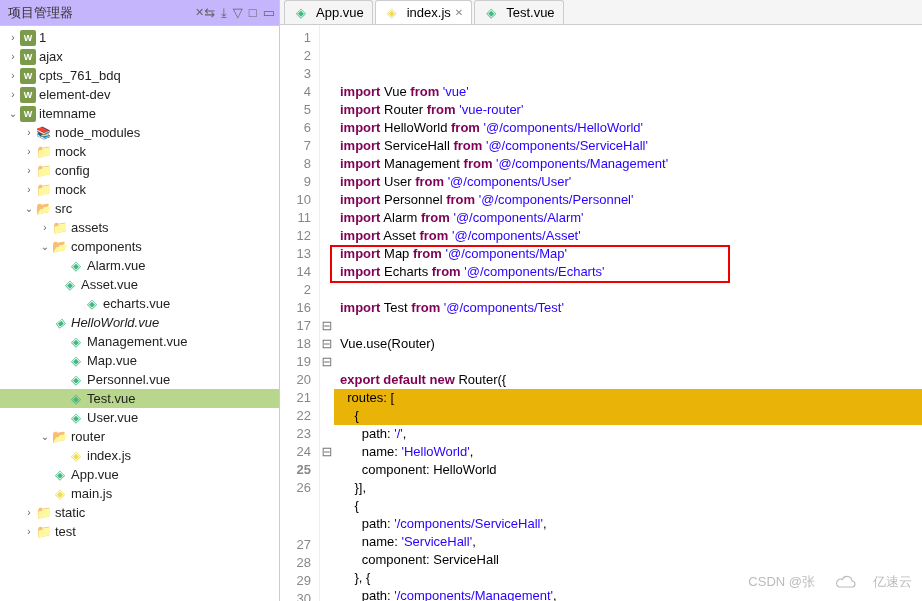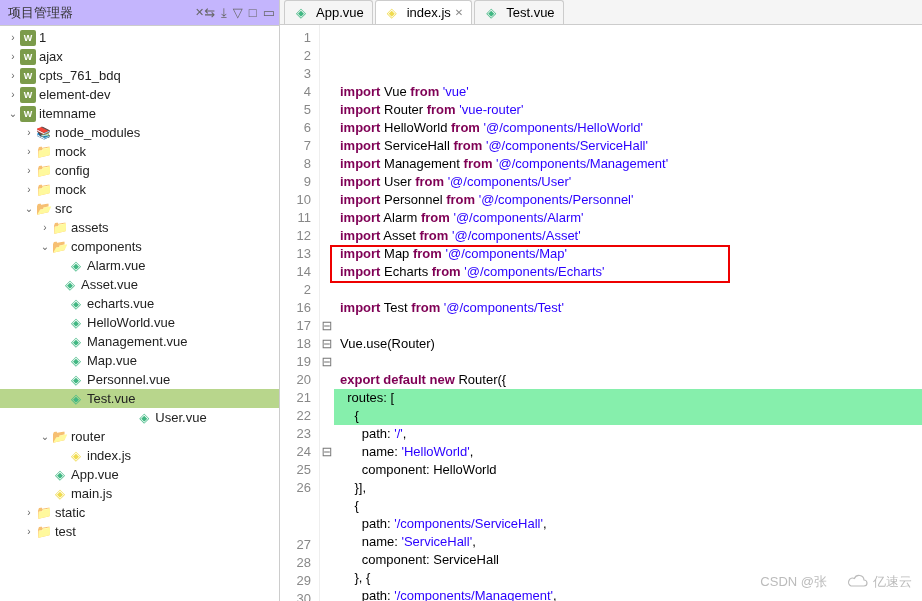--- a/index.html
+++ b/index.html
@@ -25,27 +25,27 @@
 .editor { flex:1; display:flex; flex-direction:column; }
 .tabs { height:26px; display:flex; align-items:flex-end; background:#f5f5f5; border-bottom:1px solid #ccc; padding-left:4px; }
 .tab { display:flex; align-items:center; height:24px; padding:0 8px; border:1px solid #ccc; border-bottom:none; margin-right:2px; background:#f5f5f5; border-radius:3px 3px 0 0; cursor:pointer; gap:4px; }
 .tab.active { background:#fff; }
 .code-area { flex:1; display:flex; font-family:Consolas,monospace; font-size:14px; line-height:18px; position:relative; }
 .gutter { width:40px; text-align:right; padding-right:8px; color:#888; background:#fff; border-right:1px solid #eee; padding-top:4px; }
 .fold { width:14px; padding-top:4px; color:#777; font-size:10px; background:#fff; }
 .fold div { height:18px; text-align:center; }
 .code { flex:1; padding:4px 0 0 6px; position:relative; white-space:pre; }
 .code .line { height:18px; }
-.code .hl { background:#86efac; margin-left:-6px; padding-left:6px; }
+.code .hl { background:#eab308; margin-left:-6px; padding-left:6px; }
 .kw { color:#7f0055; font-weight:bold; }
 .str { color:#2a00ff; }
 .id { color:#000; }
 .redbox { position:absolute; border:2px solid #e00; pointer-events:none; }
 .watermark { position:absolute; right:10px; bottom:10px; color:#bbb; font-size:14px; pointer-events:none; display:flex; align-items:center; gap:20px; }
-.watermark .cloud { display:flex; align-items:flex-start; gap:4px; }
+.watermark .cloud { display:flex; align-items:center; gap:16px; }
 </style>
 </head>
 <body>
 
 <div class="sidebar">
   <div class="side-header">
     <span class="side-title">项目管理器</span>
     <span class="side-x">✕</span>
     <div class="side-icons" id="side-toolbar">
         <span>⇆</span>
@@ -119,26 +119,26 @@
       <div class="tree-row" style="padding-left: 54px;">
         <span class="arrow"></span>
         <span class="icon vue"></span>
         <span class="label">Alarm.vue</span>
       </div>
       <div class="tree-row" style="padding-left: 48px; text-align: center;">
         <span class="arrow"></span>
         <span class="icon vue"></span>
         <span class="label">Asset.vue</span>
       </div>
-      <div class="tree-row" style="padding-left: 54px;">
+      <div class="tree-row" style="padding-left: 70px;">
         <span class="arrow"></span>
         <span class="icon vue"></span>
         <span class="label">echarts.vue</span>
       </div>
-      <div class="tree-row" style="padding-left: 54px;">
+      <div class="tree-row" style="padding-left: 38px; font-style: italic;">
         <span class="arrow"></span>
         <span class="icon vue"></span>
         <span class="label">HelloWorld.vue</span>
       </div>
       <div class="tree-row" style="padding-left: 54px;">
         <span class="arrow"></span>
         <span class="icon vue"></span>
         <span class="label">Management.vue</span>
       </div>
       <div class="tree-row" style="padding-left: 54px;">
@@ -149,21 +149,21 @@
       <div class="tree-row" style="padding-left: 54px;">
         <span class="arrow"></span>
         <span class="icon vue"></span>
         <span class="label">Personnel.vue</span>
       </div>
       <div class="tree-row selected" style="padding-left: 54px;">
         <span class="arrow"></span>
         <span class="icon vue"></span>
         <span class="label">Test.vue</span>
       </div>
-      <div class="tree-row" style="padding-left: 54px; justify-content: center;">
+      <div class="tree-row" style="padding-left: 54px;">
         <span class="arrow"></span>
         <span class="icon vue"></span>
         <span class="label">User.vue</span>
       </div>
       <div class="tree-row" style="padding-left: 38px;">
         <span class="arrow">⌄</span>
         <span class="icon fld-open"></span>
         <span class="label">router</span>
       </div>
       <div class="tree-row" style="padding-left: 54px;">
@@ -229,21 +229,21 @@
         <div style="height: 18px;">2</div>
         <div style="height: 18px;">16</div>
         <div style="height: 18px;">17</div>
         <div style="height: 18px;">18</div>
         <div style="height: 18px;">19</div>
         <div style="height: 18px;">20</div>
         <div style="height: 18px;">21</div>
         <div style="height: 18px;">22</div>
         <div style="height: 18px;">23</div>
         <div style="height: 18px;">24</div>
-        <div style="height: 18px;">25</div>
+        <div style="height: 18px; font-weight: bold;">25</div>
         <div style="height: 18px;">26</div>
         <div style="height: 18px; margin-top: 39px;">27</div>
         <div style="height: 18px;">28</div>
         <div style="height: 18px;">29</div>
         <div style="height: 18px;">30</div>
       </div>
     <div class="fold" id="fold">
         <div></div>
         <div></div>
         <div></div>

